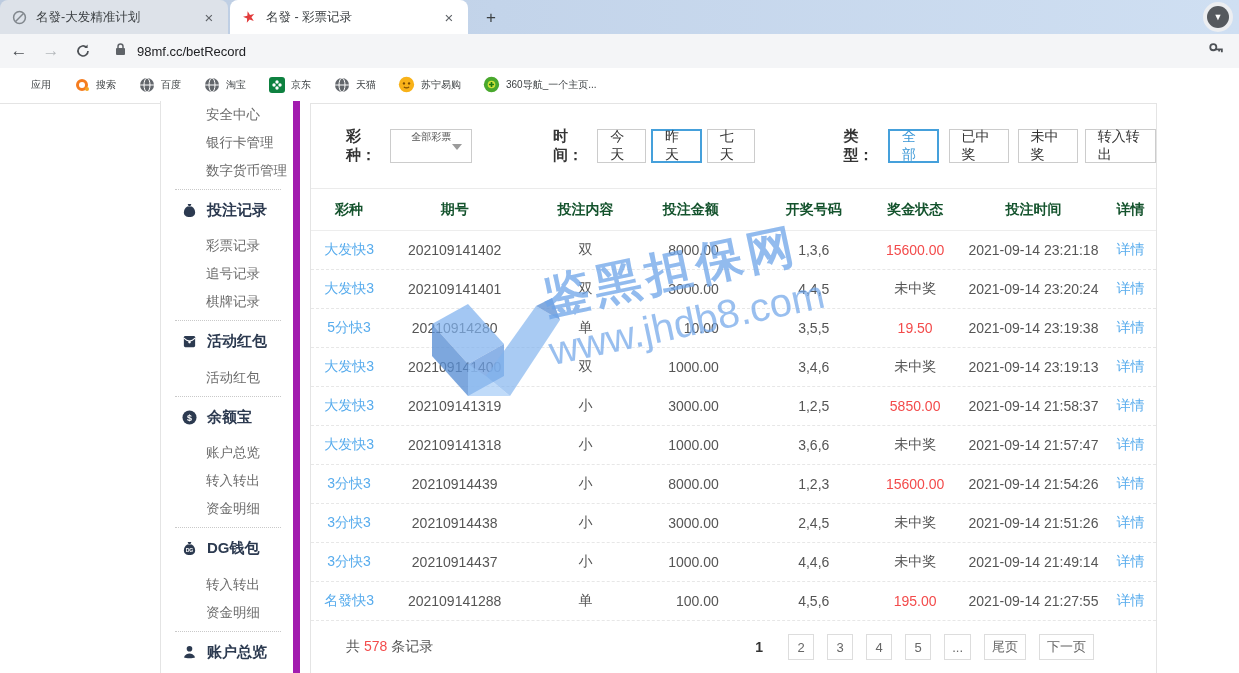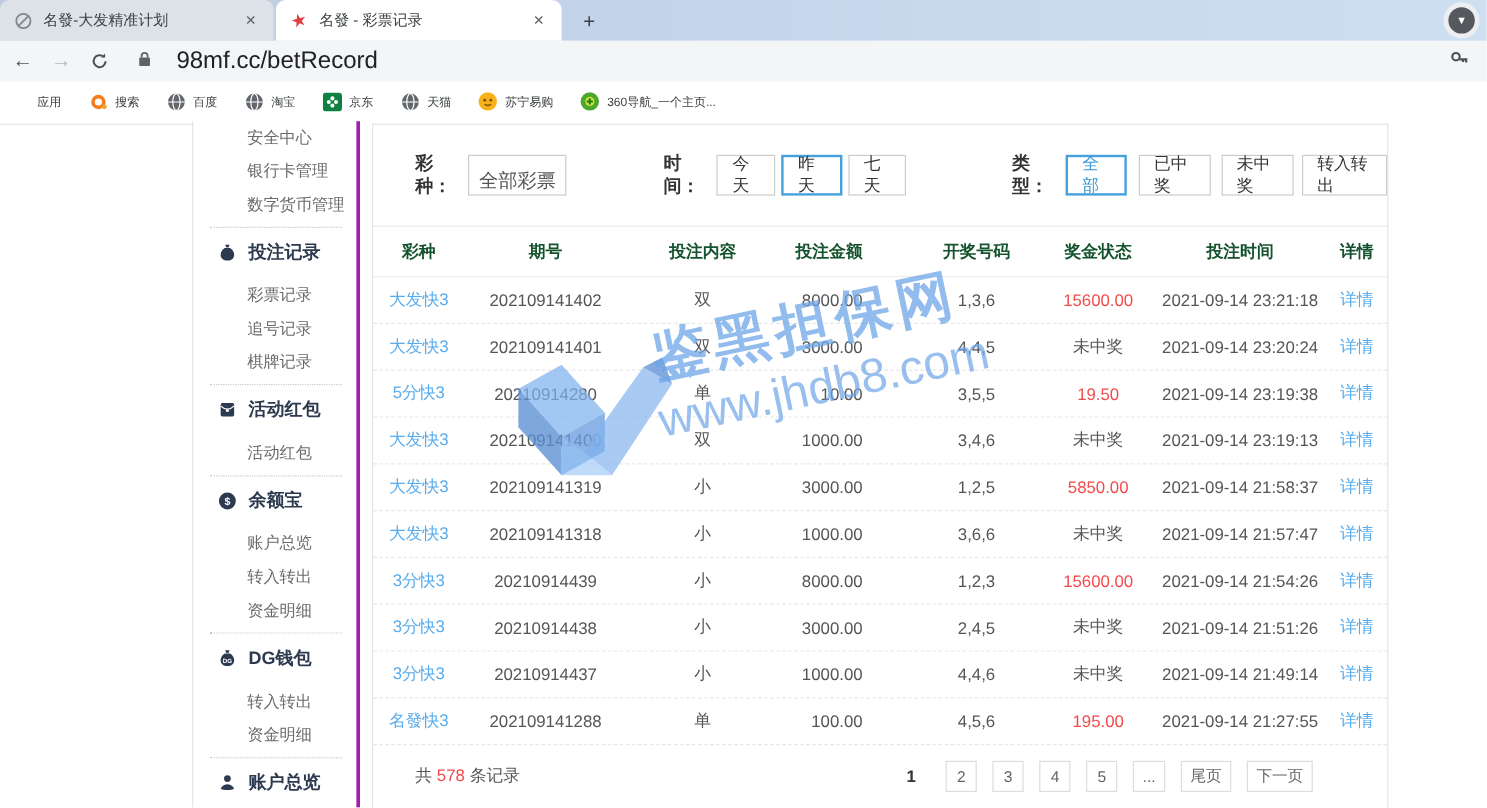--- a/index.html
+++ b/index.html
@@ -28,57 +28,57 @@
     border-radius:50%; background:#eceef1; display:flex; align-items:center; justify-content:center; }
   .profile-btn .inner { width:22px; height:22px; border-radius:50%; background:#55595e;
     color:#fff; font-size:9px; display:flex; align-items:center; justify-content:center; }
 
   .toolbar { position:absolute; left:0; top:34px; width:1239px; height:34px;
     background:#f4f5f7; display:flex; align-items:center; }
   .nav-ico { width:26px; height:26px; display:flex; align-items:center; justify-content:center;
     font-size:17px; color:#4d5156; margin-left:6px; flex:none; }
   .nav-ico.disabled { color:#b4b8bc; }
   .addr { display:flex; align-items:center; margin-left:18px; flex:1; }
-  .addr .url-text { font-size:20px; color:#202124; margin-left:20px; }
+  .addr .url-text { font-size:13px; color:#202124; margin-left:10px; }
   .key-slot { margin-right:14px; flex:none; }
 
   .bookmarks { position:absolute; left:0; top:68px; width:1239px; height:33px;
     background:#fff; display:flex; align-items:center; padding-left:8px; }
   .bm { display:flex; align-items:center; margin-right:22px; font-size:10px; color:#3c4043; }
   .bm .bm-ico { width:17px; height:17px; margin-right:6px; display:flex;
     align-items:center; justify-content:center; flex:none; }
   .grid9 { display:grid; grid-template-columns:repeat(3,4px); grid-template-rows:repeat(3,4px); gap:1px; }
   .grid9 i { border-radius:1px; }
   .ring-orange { width:12px; height:12px; border:3px solid #f57c1f; border-radius:50%; position:relative; }
   .ring-orange::after { content:''; position:absolute; right:-4px; bottom:-3px; width:4px; height:4px;
     background:#f5a623; border-radius:50%; }
 
   
   .page { position:absolute; left:0; top:101px; width:1239px; height:572px; background:#fff; }
   .topline-left { position:absolute; left:0; top:2px; width:160px; height:1px; background:#e4e4e4; }
 
   .sidebar { position:absolute; left:160px; top:0; width:140px; height:572px;
-    border-left:1px solid #e4e4e4; border-right:3px solid #a21caf; background:#fff; overflow:hidden; }
+    border-left:1px solid #e4e4e4; border-right:7px solid #a21caf; background:#fff; overflow:hidden; }
   .side-item { height:28px; line-height:28px; padding-left:45px; font-size:13.5px; color:#6b6b6b; cursor:pointer; }
   .side-section { height:30px; display:flex; align-items:center; padding-left:20px;
     font-size:15px; font-weight:bold; color:#2c3a50; margin:5px 0 7px 0; cursor:pointer; }
   .side-section .s-ico { width:17px; height:17px; margin-right:9px; display:flex;
     align-items:center; justify-content:center; flex:none; }
   .side-section .s-ico svg { fill:#2c3a50; }
   .side-div { border-top:1px dotted #c9c9c9; margin:4px 12px 4px 14px; }
 
   .panel { position:absolute; left:310px; top:2px; width:847px; height:570px;
     border:1px solid #e4e4e4; border-bottom:none; background:#fff; }
 
   .filterbar { position:relative; height:85px; border-bottom:1px solid #ebebeb;
     display:flex; align-items:center; padding-left:35px; }
   .f-label { font-size:15px; font-weight:bold; color:#333; }
   .f-select { position:relative; width:100px; height:34px; border:1px solid #ccc; background:#fff;
-    margin-left:8px; display:flex; align-items:flex-end; justify-content:center;
-    font-size:16px; color:#555; cursor:pointer; }
+    margin-left:8px; display:flex; align-items:flex-start; justify-content:center;
+    font-size:10px; color:#555; cursor:pointer; }
   .f-select .caret { position:absolute; right:9px; top:14px; width:0; height:0;
     border-left:5px solid transparent; border-right:5px solid transparent; border-top:6px solid #9b9b9b; }
   .f-btn { height:34px; border:1px solid #ccc; background:#fff; font-size:14px; color:#333;
     display:flex; align-items:center; justify-content:center; padding:0 12px;
     margin-left:5px; cursor:pointer; }
   .f-btn.active { border:2px solid #45a0db; }
   .f-btn.active-blue { border:2px solid #45a0db; color:#3a97d6; }
   .ml60 { margin-left:81px; } .ml88 { margin-left:88px; } .ml8 { margin-left:8px; }
 
   .thead { display:flex; align-items:center; height:42px; border-bottom:1px solid #ededed; }

